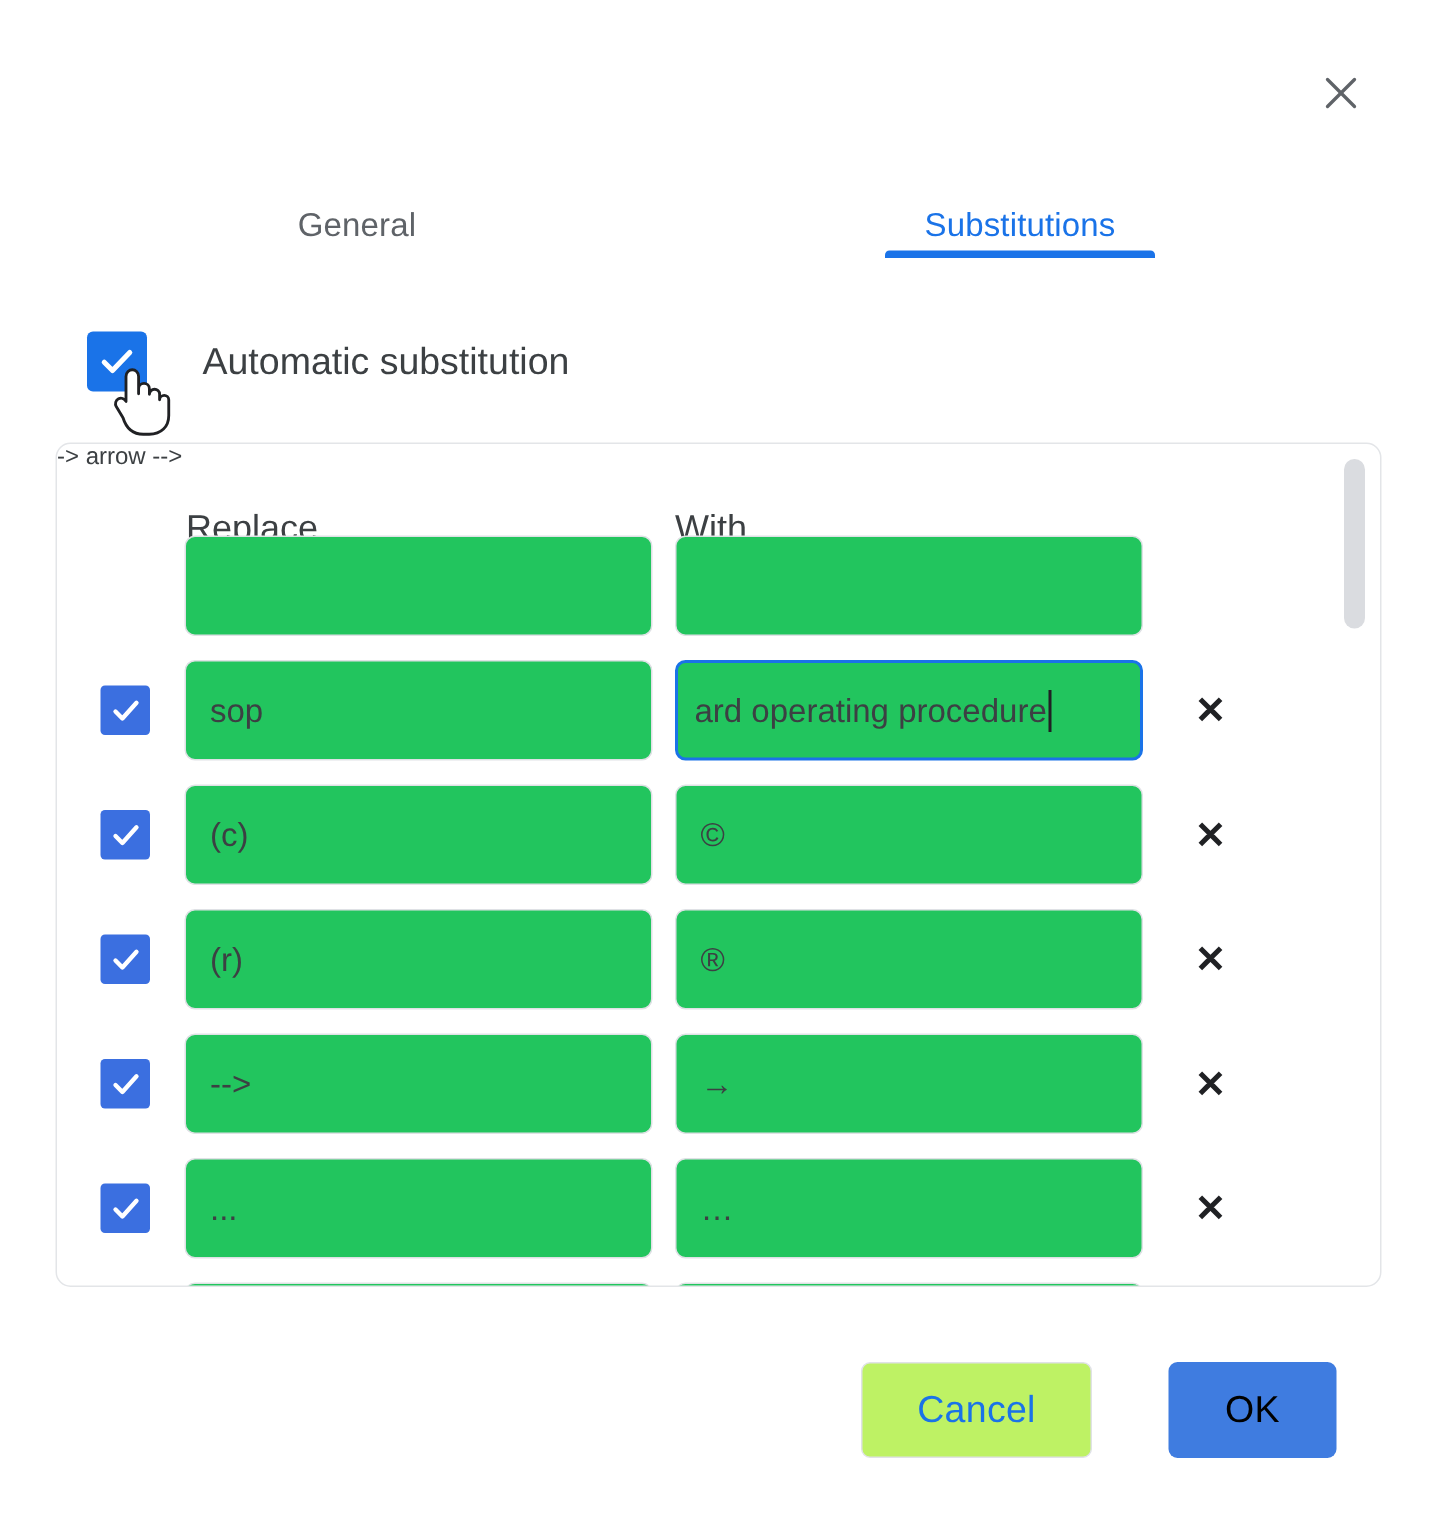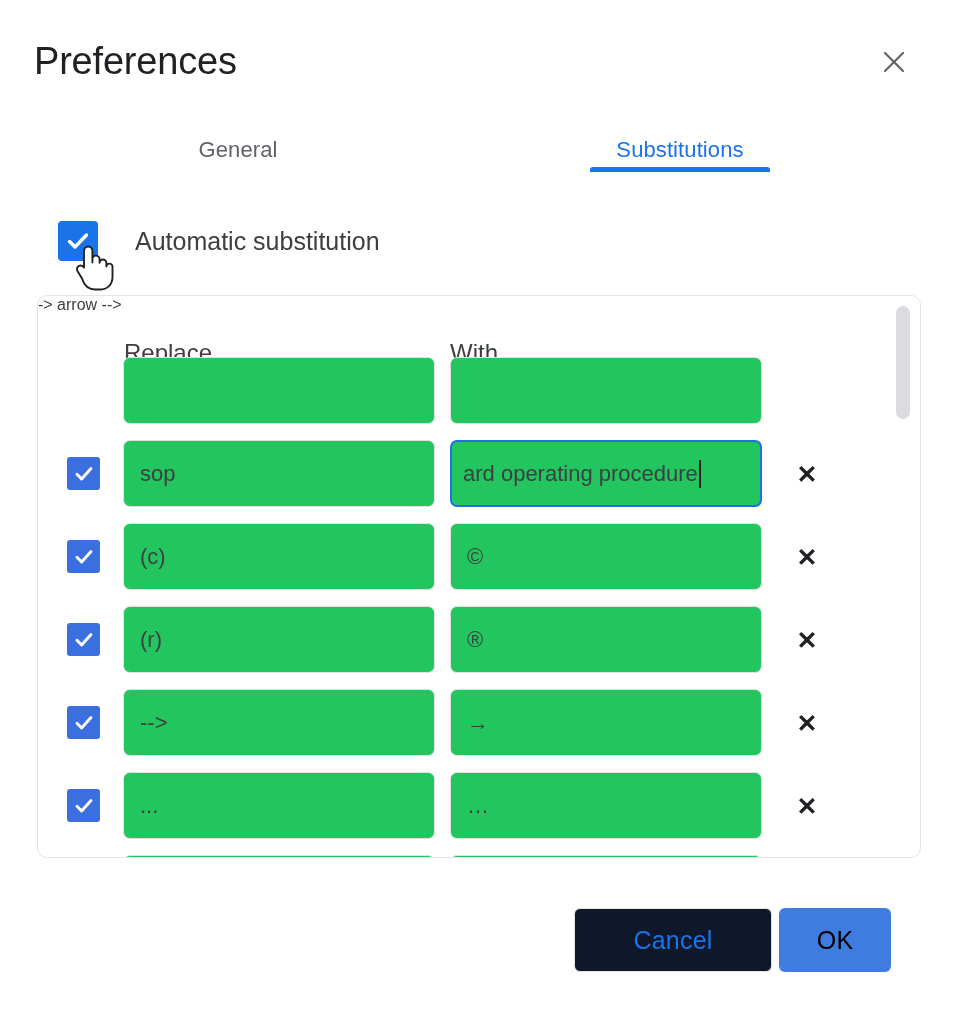--- a/index.html
+++ b/index.html
@@ -286,39 +286,38 @@
     font-size: 25px;
     display: flex;
     align-items: center;
     justify-content: center;
     cursor: pointer;
     font-family: "Liberation Sans", sans-serif;
     letter-spacing: 0.2px;
   }
   .btn-cancel {
     left: 574px;
-    width: 198px;
-    background: #0f172a;
+    width: 154px;
+    background: #bef264;
     color: #1a73e8;
     border: 1px solid #e0e2e6;
   }
   .btn-ok {
     left: 779px;
     width: 112px;
     background: #3b7ddd;
     background: #3f7ce0;
     color: #000000;
     border: none;
   }
 </style>
 </head>
 <body>
 
 <div class="dialog-header">
-  <div class="dialog-title">Preferences</div>
   <button class="close-button">
     <span>
       <svg width="26" height="26" viewBox="0 0 26 26" aria-hidden="true">
         <line x1="4" y1="4" x2="22" y2="22" stroke="#5f6368" stroke-width="2.2" stroke-linecap="round"></line>
         <line x1="22" y1="4" x2="4" y2="22" stroke="#5f6368" stroke-width="2.2" stroke-linecap="round"></line>
       </svg>
     </span>
   </button>
 </div>
 

